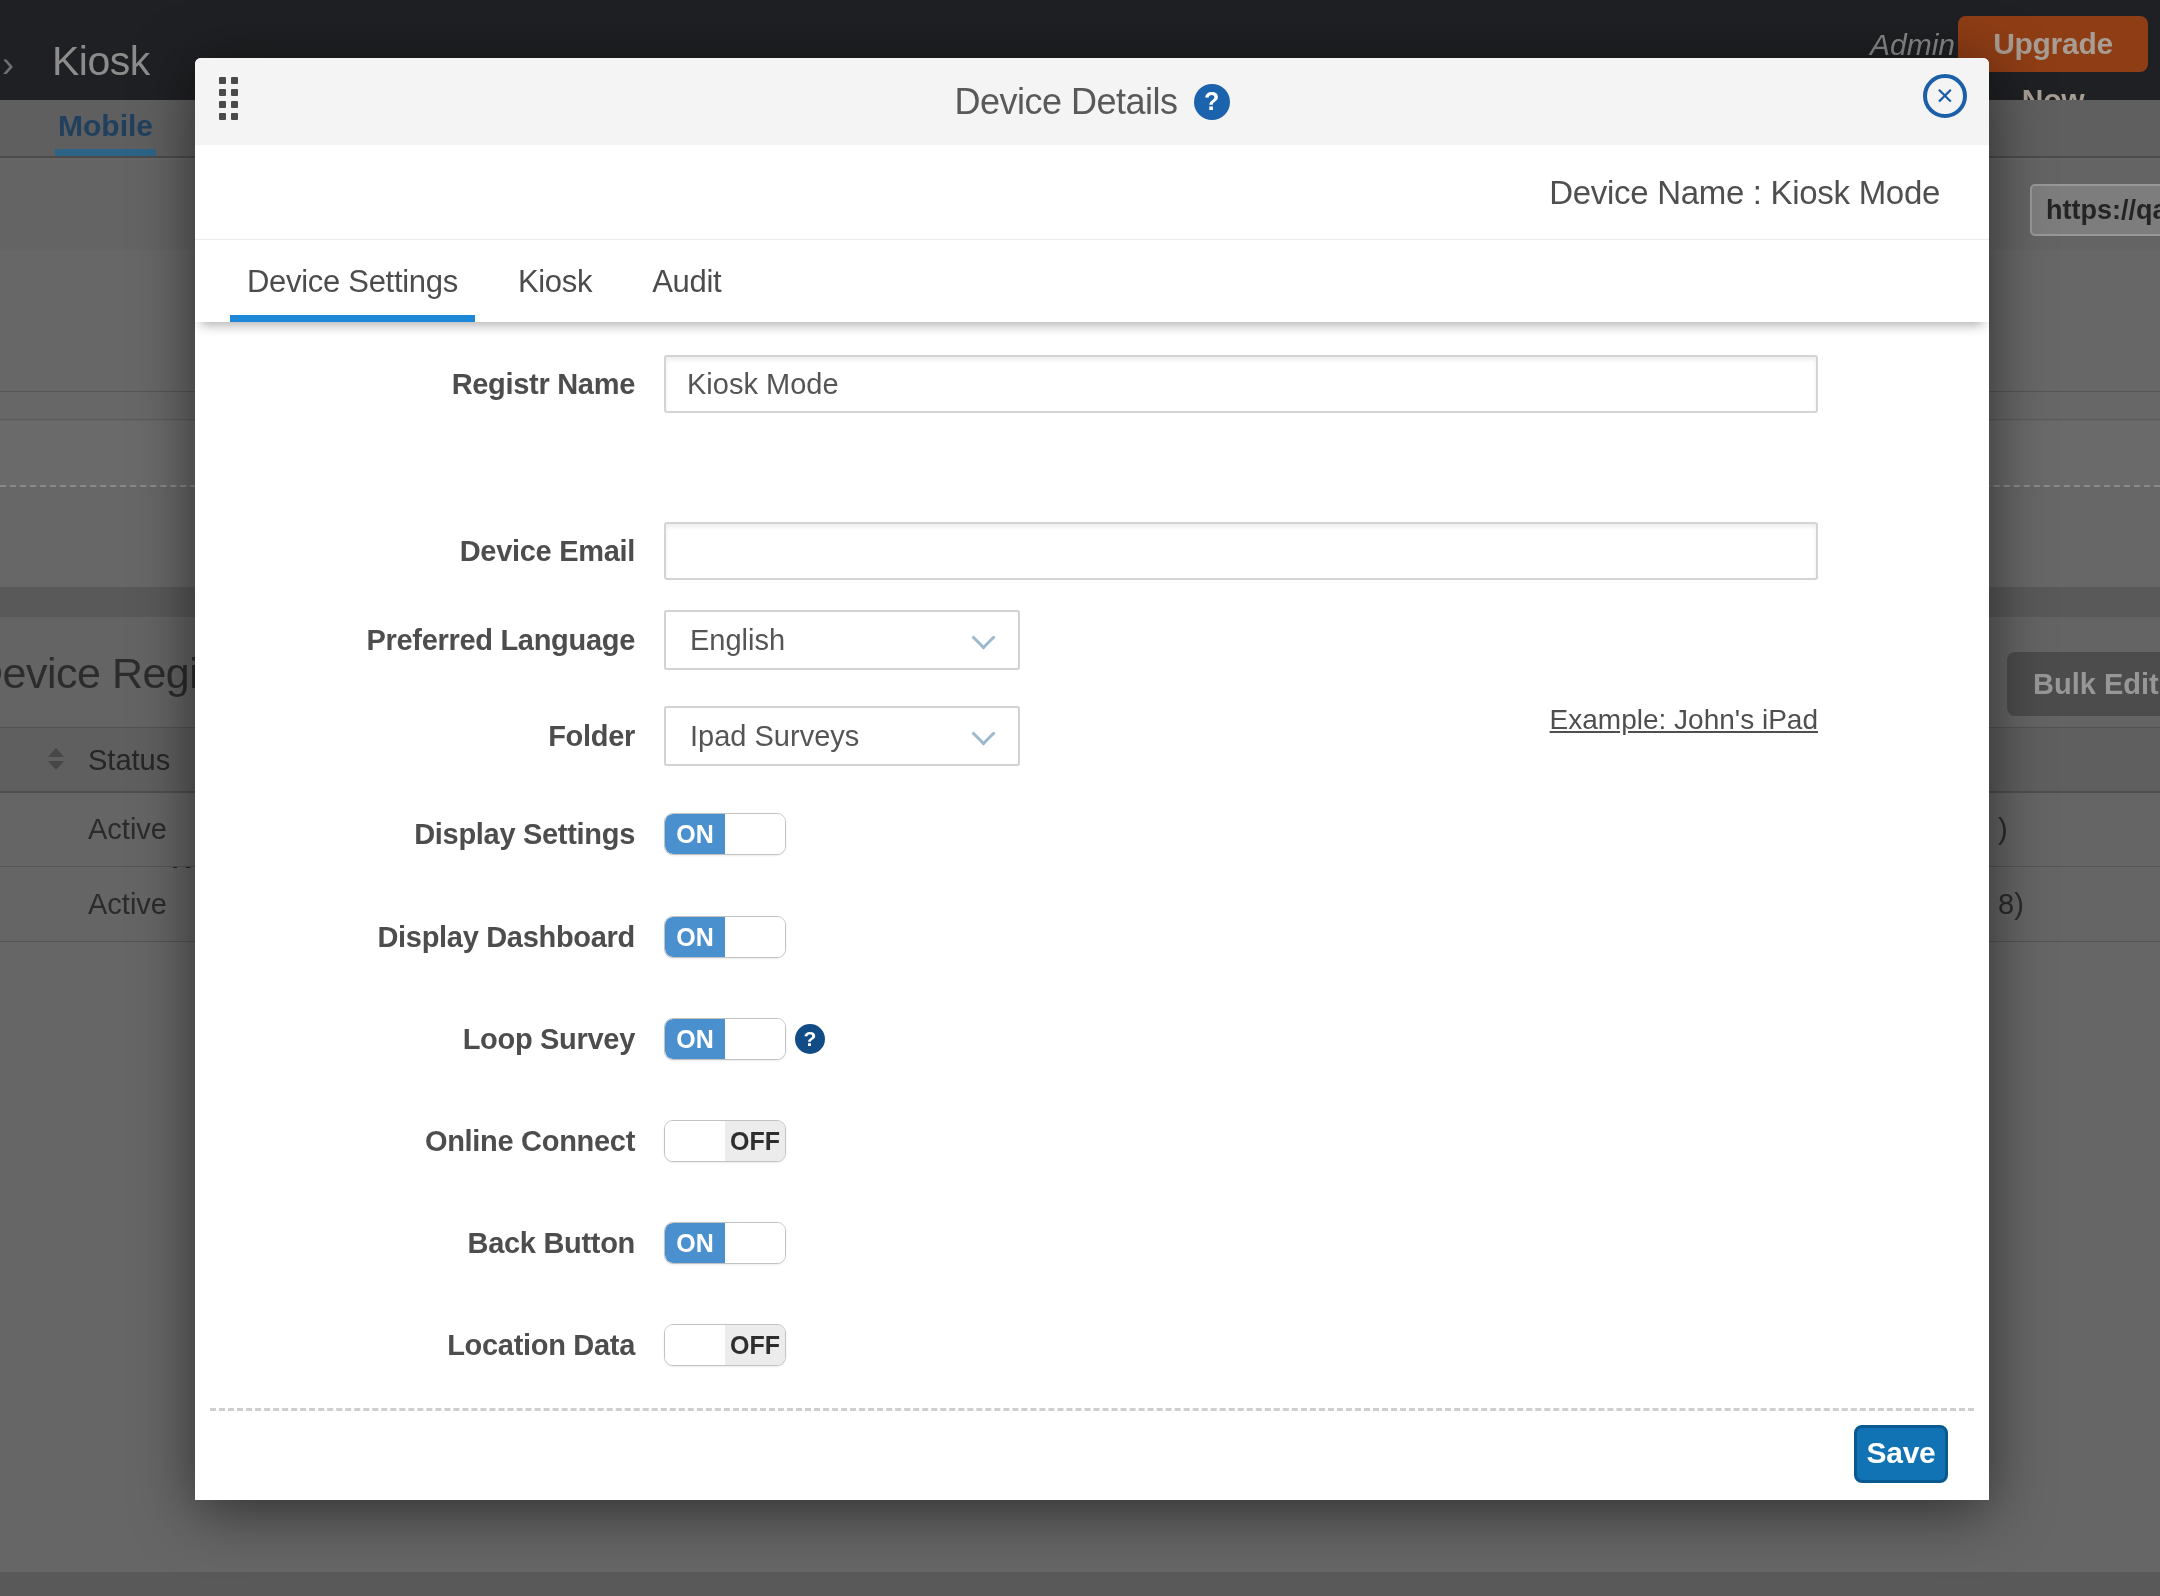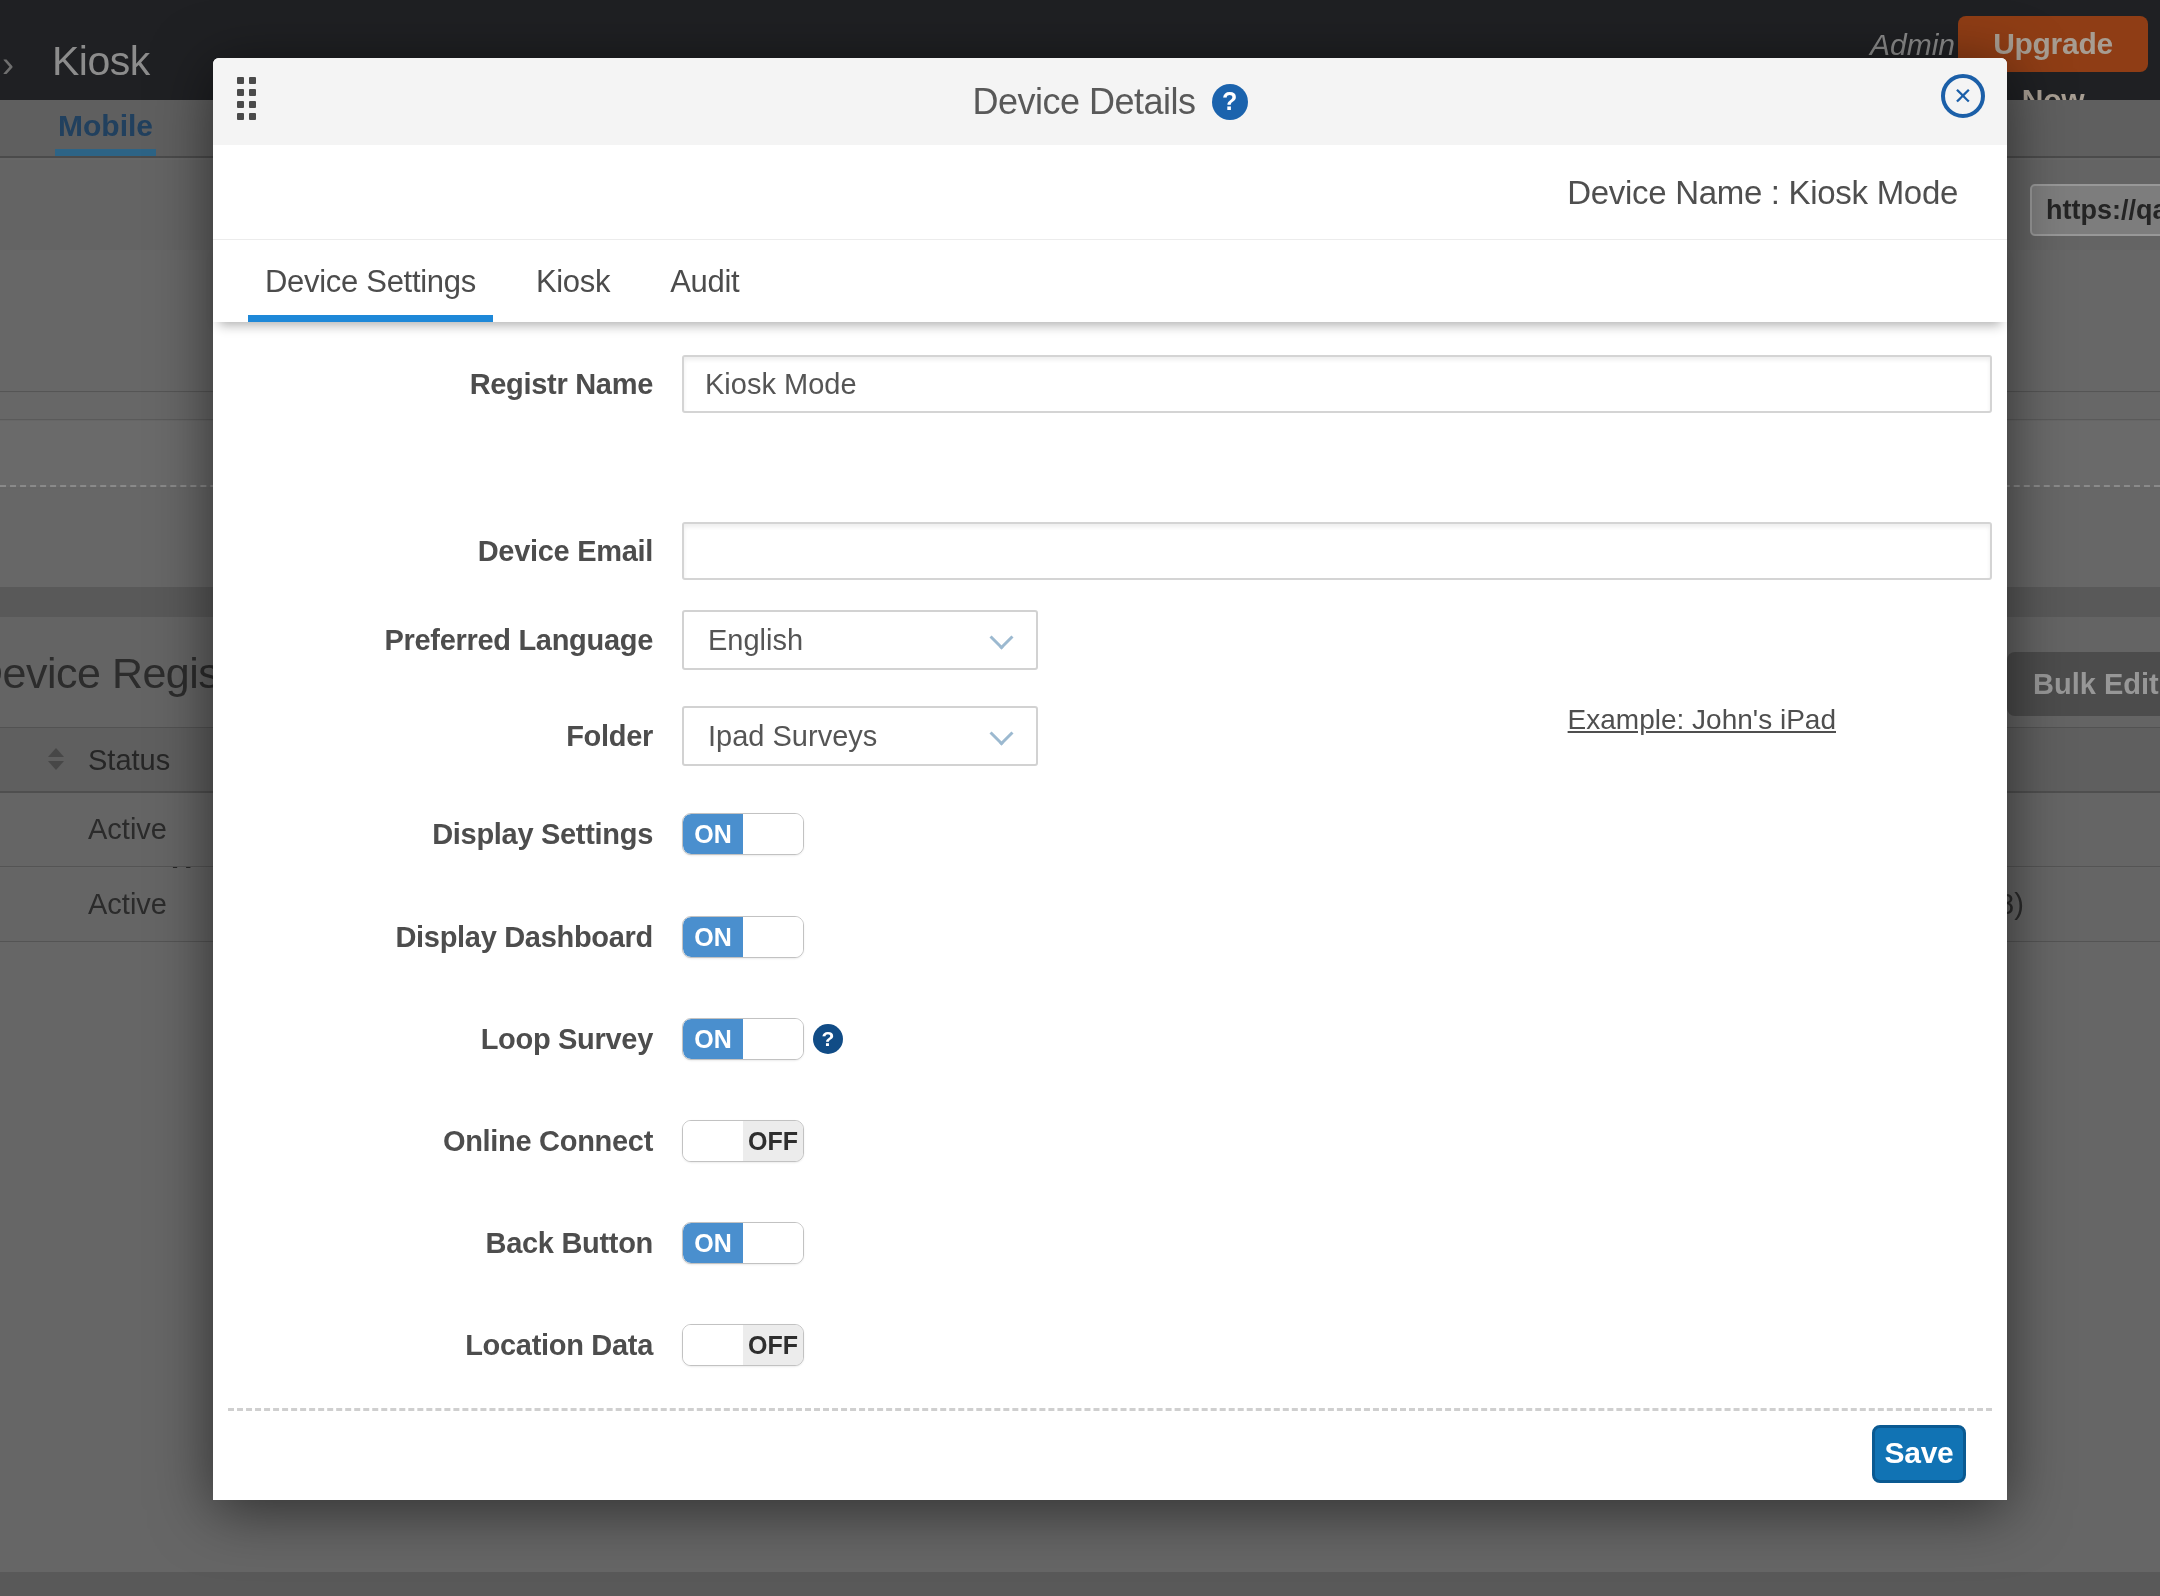--- a/index.html
+++ b/index.html
@@ -50,21 +50,21 @@
   .sort-down { border-top:9px solid #474747; }
   .thead-label { left:88px; top:0; line-height:64px; font-size:29px; font-weight:normal; color:#262626; }
 
   .trow { left:0; width:2160px; height:74px; background:#656565; border-bottom:1px solid #545454; }
   .row1 { top:793px; } .row2 { top:868px; }
   .cell-status { left:88px; top:0; line-height:73px; font-size:29px; color:#2b2b2b; }
   .cell-frag { left:1998px; top:0; line-height:73px; font-size:29px; color:#2b2b2b; }
   .footer-strip { left:0; top:1572px; width:2160px; height:24px; background:#595959; }
 
   
-  .modal { left:213px; top:58px; width:1794px; height:1442px; background:#ffffff;
+  .modal { left:195px; top:58px; width:1794px; height:1442px; background:#ffffff;
     border-radius:6px; box-shadow:0 10px 60px rgba(0,0,0,0.55); z-index:10; }
   .mheader { left:0; top:0; width:100%; height:87px; background:#f4f4f4; border-radius:6px 6px 0 0;
     display:flex; align-items:center; justify-content:center; }
   .grip { position:absolute; left:24px; top:19px; display:grid;
     grid-template-columns:repeat(2,7px); grid-auto-rows:7px; gap:5px; cursor:move; }
   .grip i { background:#4a4a4a; border-radius:1px; }
   .mtitle { font-size:36px; color:#595959; letter-spacing:-0.5px; }
   .help-badge { display:inline-flex; align-items:center; justify-content:center; margin-left:16px;
     width:36px; height:36px; border-radius:50%; background:#1b63ad; color:#fff;
     font-size:25px; font-weight:bold; }
@@ -82,21 +82,21 @@
     border-bottom:7px solid transparent; cursor:pointer; letter-spacing:-0.3px; white-space:nowrap; }
   .mtab.active { border-bottom-color:#1e88d8; }
 
   .mform { left:0; top:264px; width:100%; height:1178px; background:#fff; }
   .frow { position:absolute; left:0; width:100%; }
   .flabel { position:absolute; left:100px; width:340px; text-align:right;
     font-size:29px; font-weight:bold; color:#4d4d4d; letter-spacing:-0.3px; }
   .h58 .flabel { height:58px; line-height:58px; }
   .h60 .flabel { height:60px; line-height:60px; }
   .h42 .flabel { height:42px; line-height:42px; }
-  .tinput { position:absolute; left:469px; width:1310px; height:58px; border:2px solid #d4d4d4;
+  .tinput { position:absolute; left:469px; width:1154px; height:58px; border:2px solid #d4d4d4;
     border-radius:3px; box-shadow:inset 0 3px 4px rgba(0,0,0,0.07); padding:0 21px;
     font-size:29px; color:#555; font-family:"Liberation Sans","DejaVu Sans",sans-serif; background:#fff; }
   .helper { position:absolute; left:469px; width:1154px; top:382px; text-align:right;
     font-size:28px; color:#4f4f4f;text-decoration:underline; }
   .selbox { position:absolute; left:469px; width:356px; height:60px; border:2px solid #d2d2d2;
     border-radius:3px; background:#fff; cursor:pointer; }
   .selbox .selval { position:absolute; left:24px; top:0; line-height:56px; font-size:29px; color:#555; }
   .chev { position:absolute; right:26px; top:17px; width:17px; height:17px;
     border-right:3px solid #9cb9d0; border-bottom:3px solid #9cb9d0; transform:rotate(45deg); }
   .toggle { position:absolute; left:469px; width:122px; height:42px; border:1px solid #c2c2c2;

